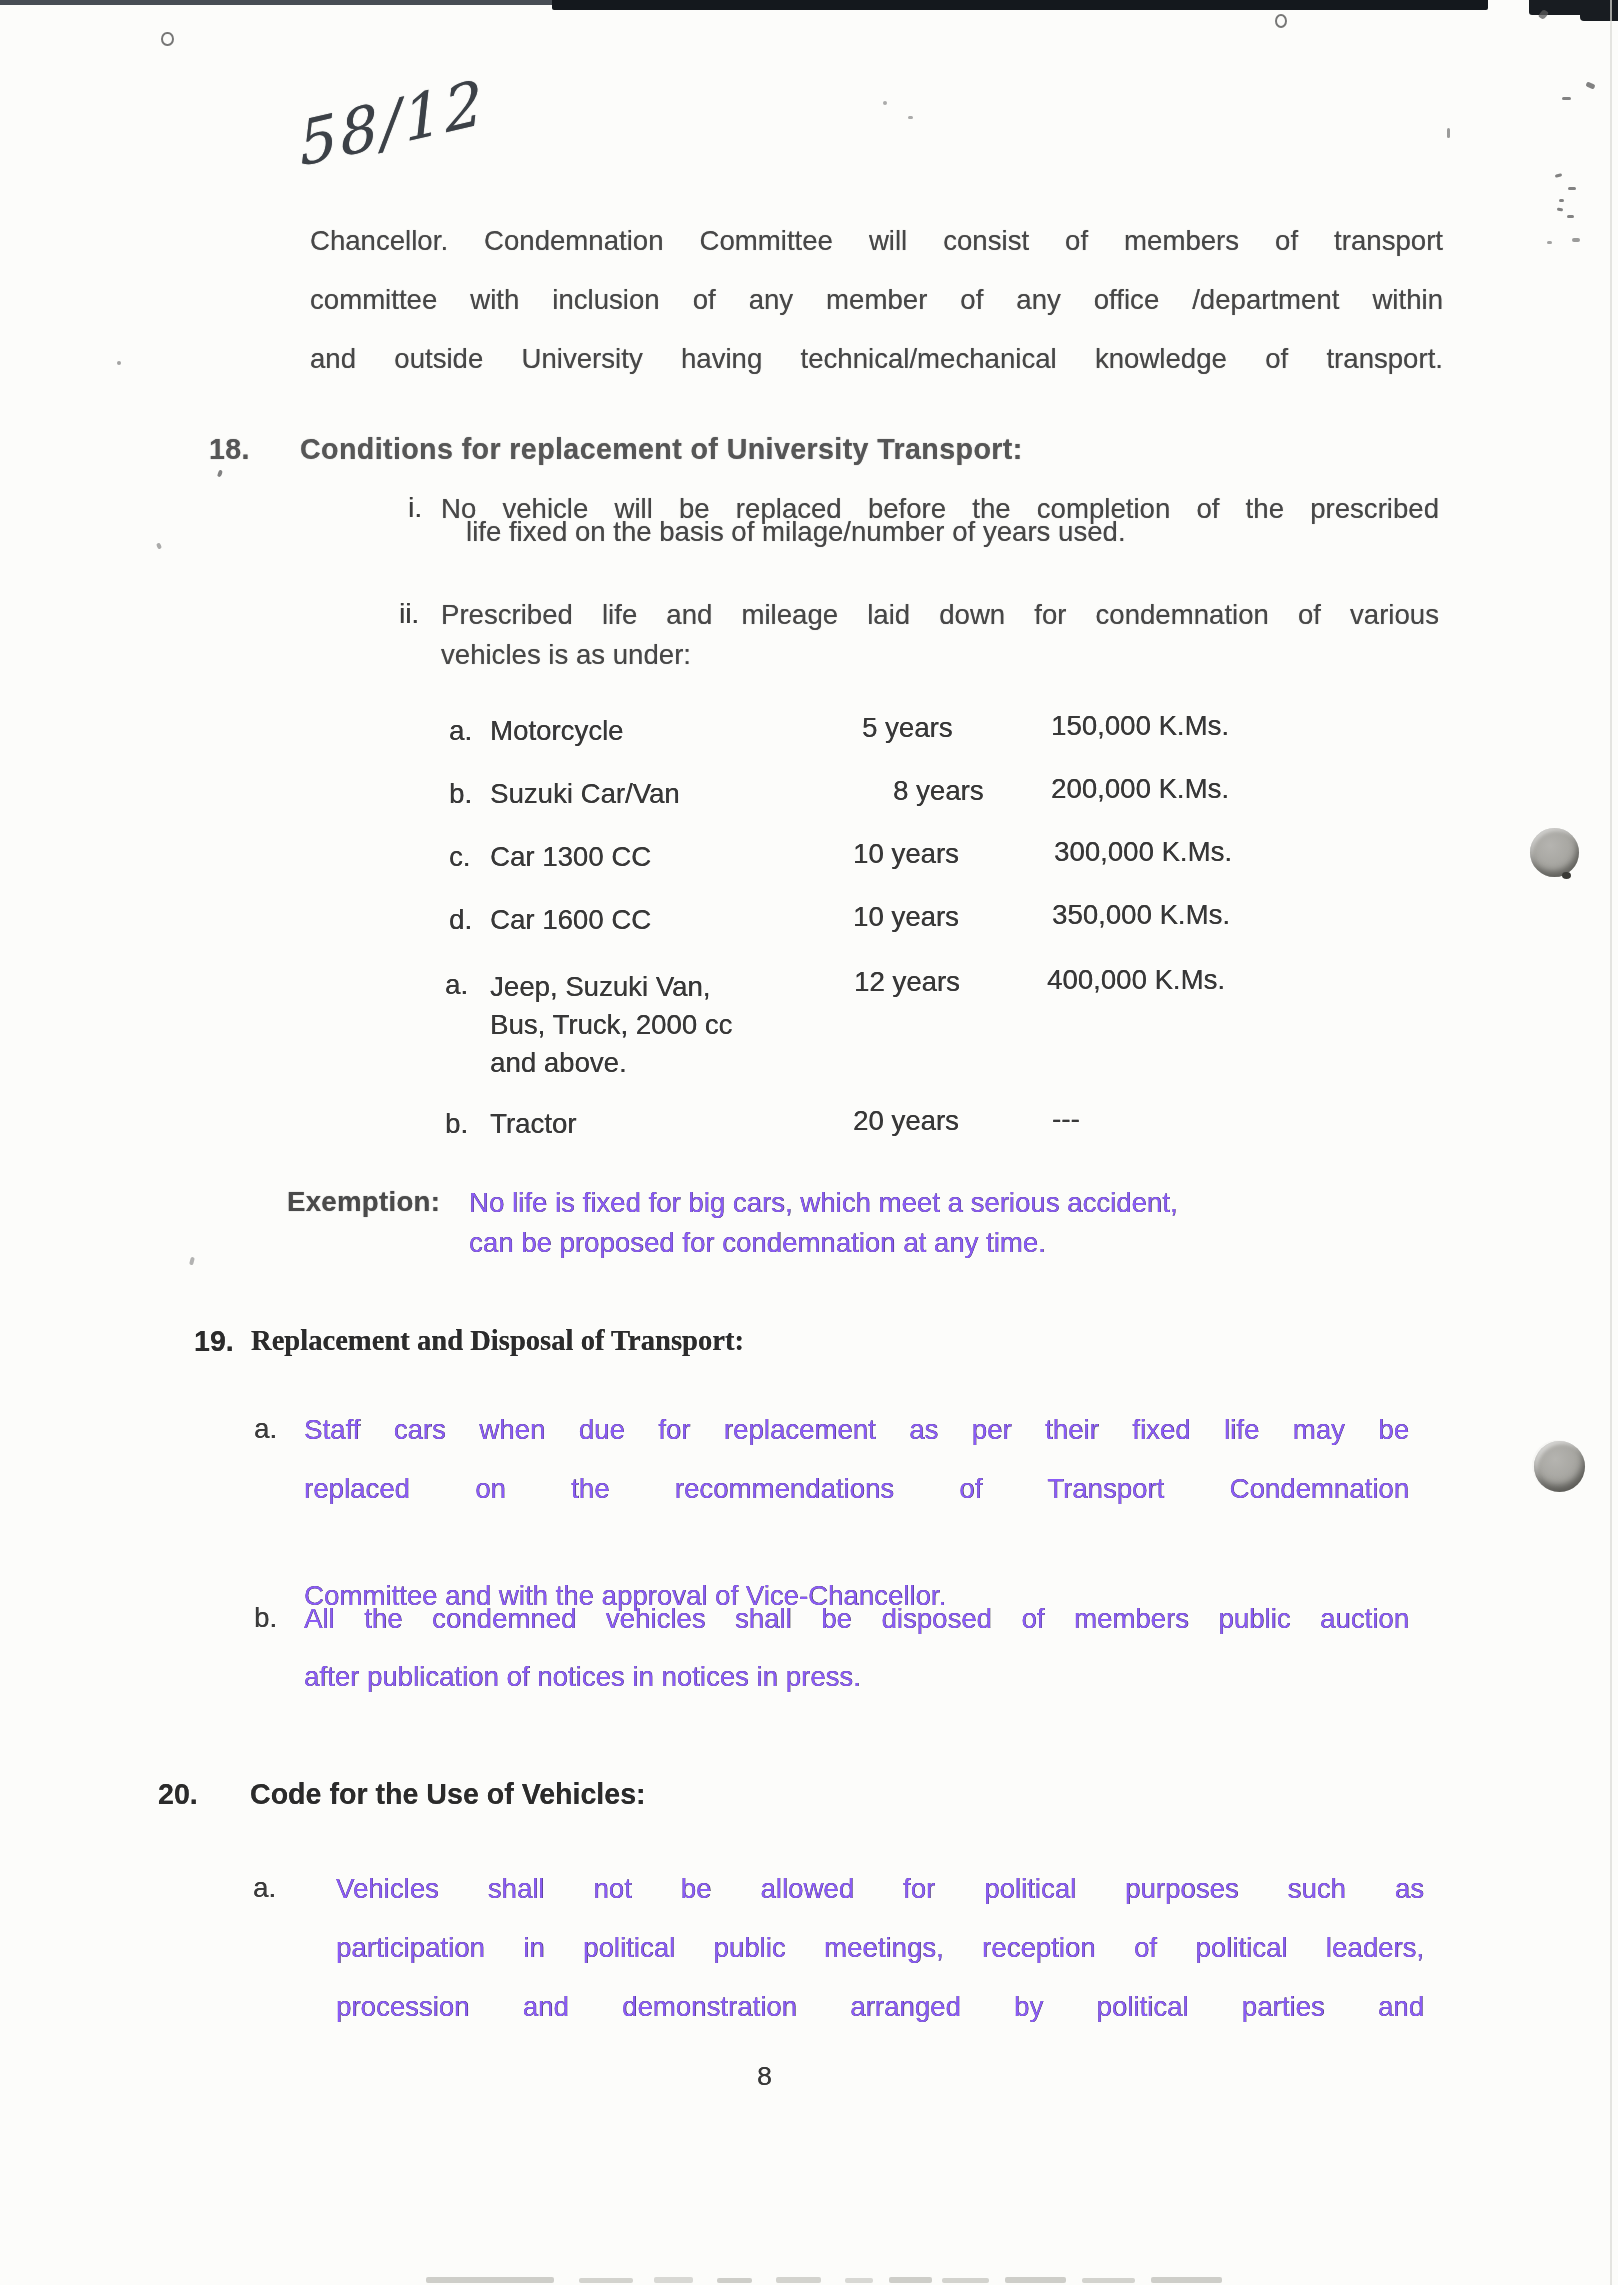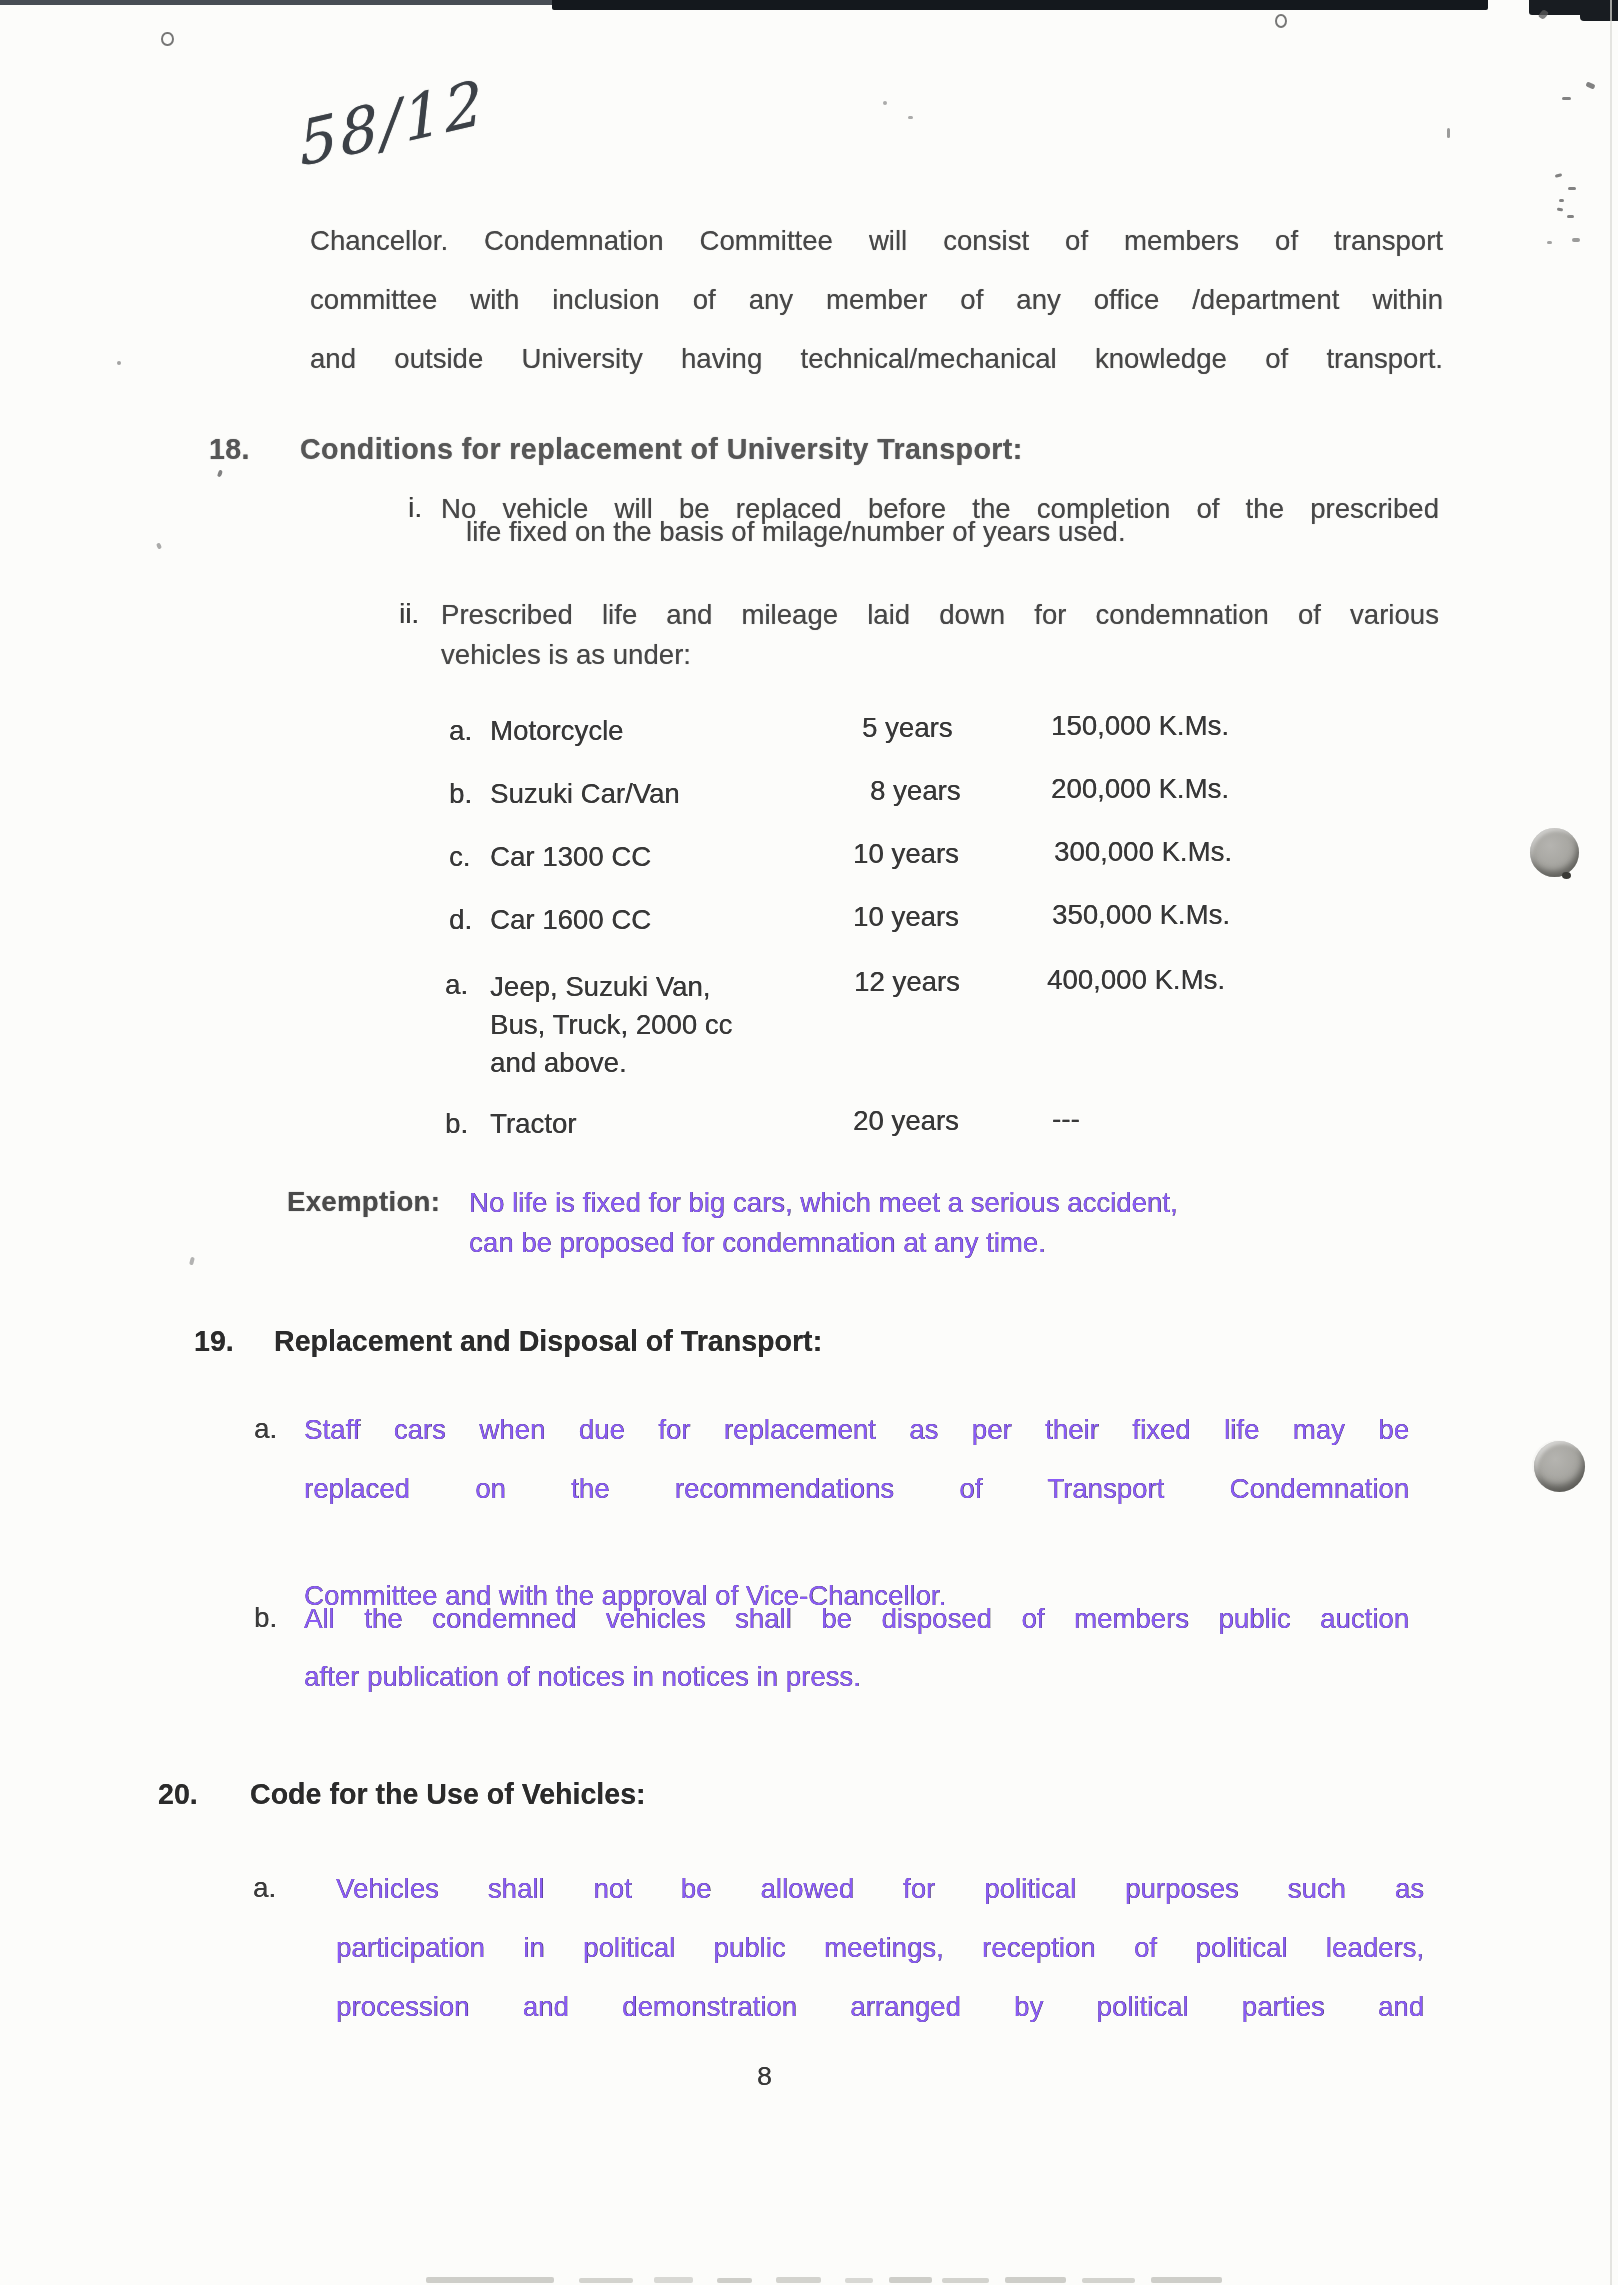--- a/index.html
+++ b/index.html
@@ -80,21 +80,21 @@
       <div>
         <div class="ln tbl" style="left:449px;top:714px;">a.</div>
         <div class="ln tbl" style="left:490px;top:714px;">Motorcycle</div>
         <div class="ln tbl" style="left:862px;top:711px;">5 years</div>
         <div class="ln tbl" style="left:1051px;top:709px;">150,000 K.Ms.</div>
       </div>
 
       <div>
         <div class="ln tbl" style="left:449px;top:777px;">b.</div>
         <div class="ln tbl" style="left:490px;top:777px;">Suzuki Car/Van</div>
-        <div class="ln tbl" style="left:870px;top:774px;">8 years</div>
+        <div class="ln tbl" style="left:893px;top:774px;">8 years</div>
         <div class="ln tbl" style="left:1051px;top:772px;">200,000 K.Ms.</div>
       </div>
 
       <div>
         <div class="ln tbl" style="left:449px;top:840px;">c.</div>
         <div class="ln tbl" style="left:490px;top:840px;">Car 1300 CC</div>
         <div class="ln tbl" style="left:853px;top:837px;">10 years</div>
         <div class="ln tbl" style="left:1054px;top:835px;">300,000 K.Ms.</div>
       </div>
 
@@ -126,21 +126,21 @@
 
     <div>
       <div class="exlabel" style="left:287px;top:1186px;">Exemption:</div>
       <div class="ln dark" style="left:469px;top:1186px;">No life is fixed for big cars, which meet a serious accident,</div>
       <div class="ln dark" style="left:469px;top:1226px;">can be proposed for condemnation at any time.</div>
     </div>
   </div>
 
   <div>
     <div class="hsec" style="left:194px;top:1325px;">19.</div>
-    <div class="hsec" style="left:274px;top:1325px;">Replacement and Disposal of Transport:</div>
+    <div class="hsec" style="left:251px;top:1325px;font-family:Liberation Serif, serif;">Replacement and Disposal of Transport:</div>
 
     <div class="marker dark" style="left:254px;top:1413px;">a.</div>
     <div class="ln dark j" style="left:304px;top:1413px;width:1105px;">Staff cars when due for replacement as per their fixed life may be</div>
     <div class="ln dark j" style="left:304px;top:1472px;width:1105px;">replaced on the recommendations of Transport Condemnation</div>
     <div class="ln dark" style="left:304px;top:1531px;margin-top:48px;">Committee and with the approval of Vice-Chancellor.</div>
 
     <div class="marker dark" style="left:254px;top:1602px;">b.</div>
     <div class="ln dark j" style="left:304px;top:1602px;width:1105px;">All the condemned vehicles shall be disposed of members public auction</div>
     <div class="ln dark" style="left:304px;top:1660px;">after publication of notices in notices in press.</div>
   </div>

